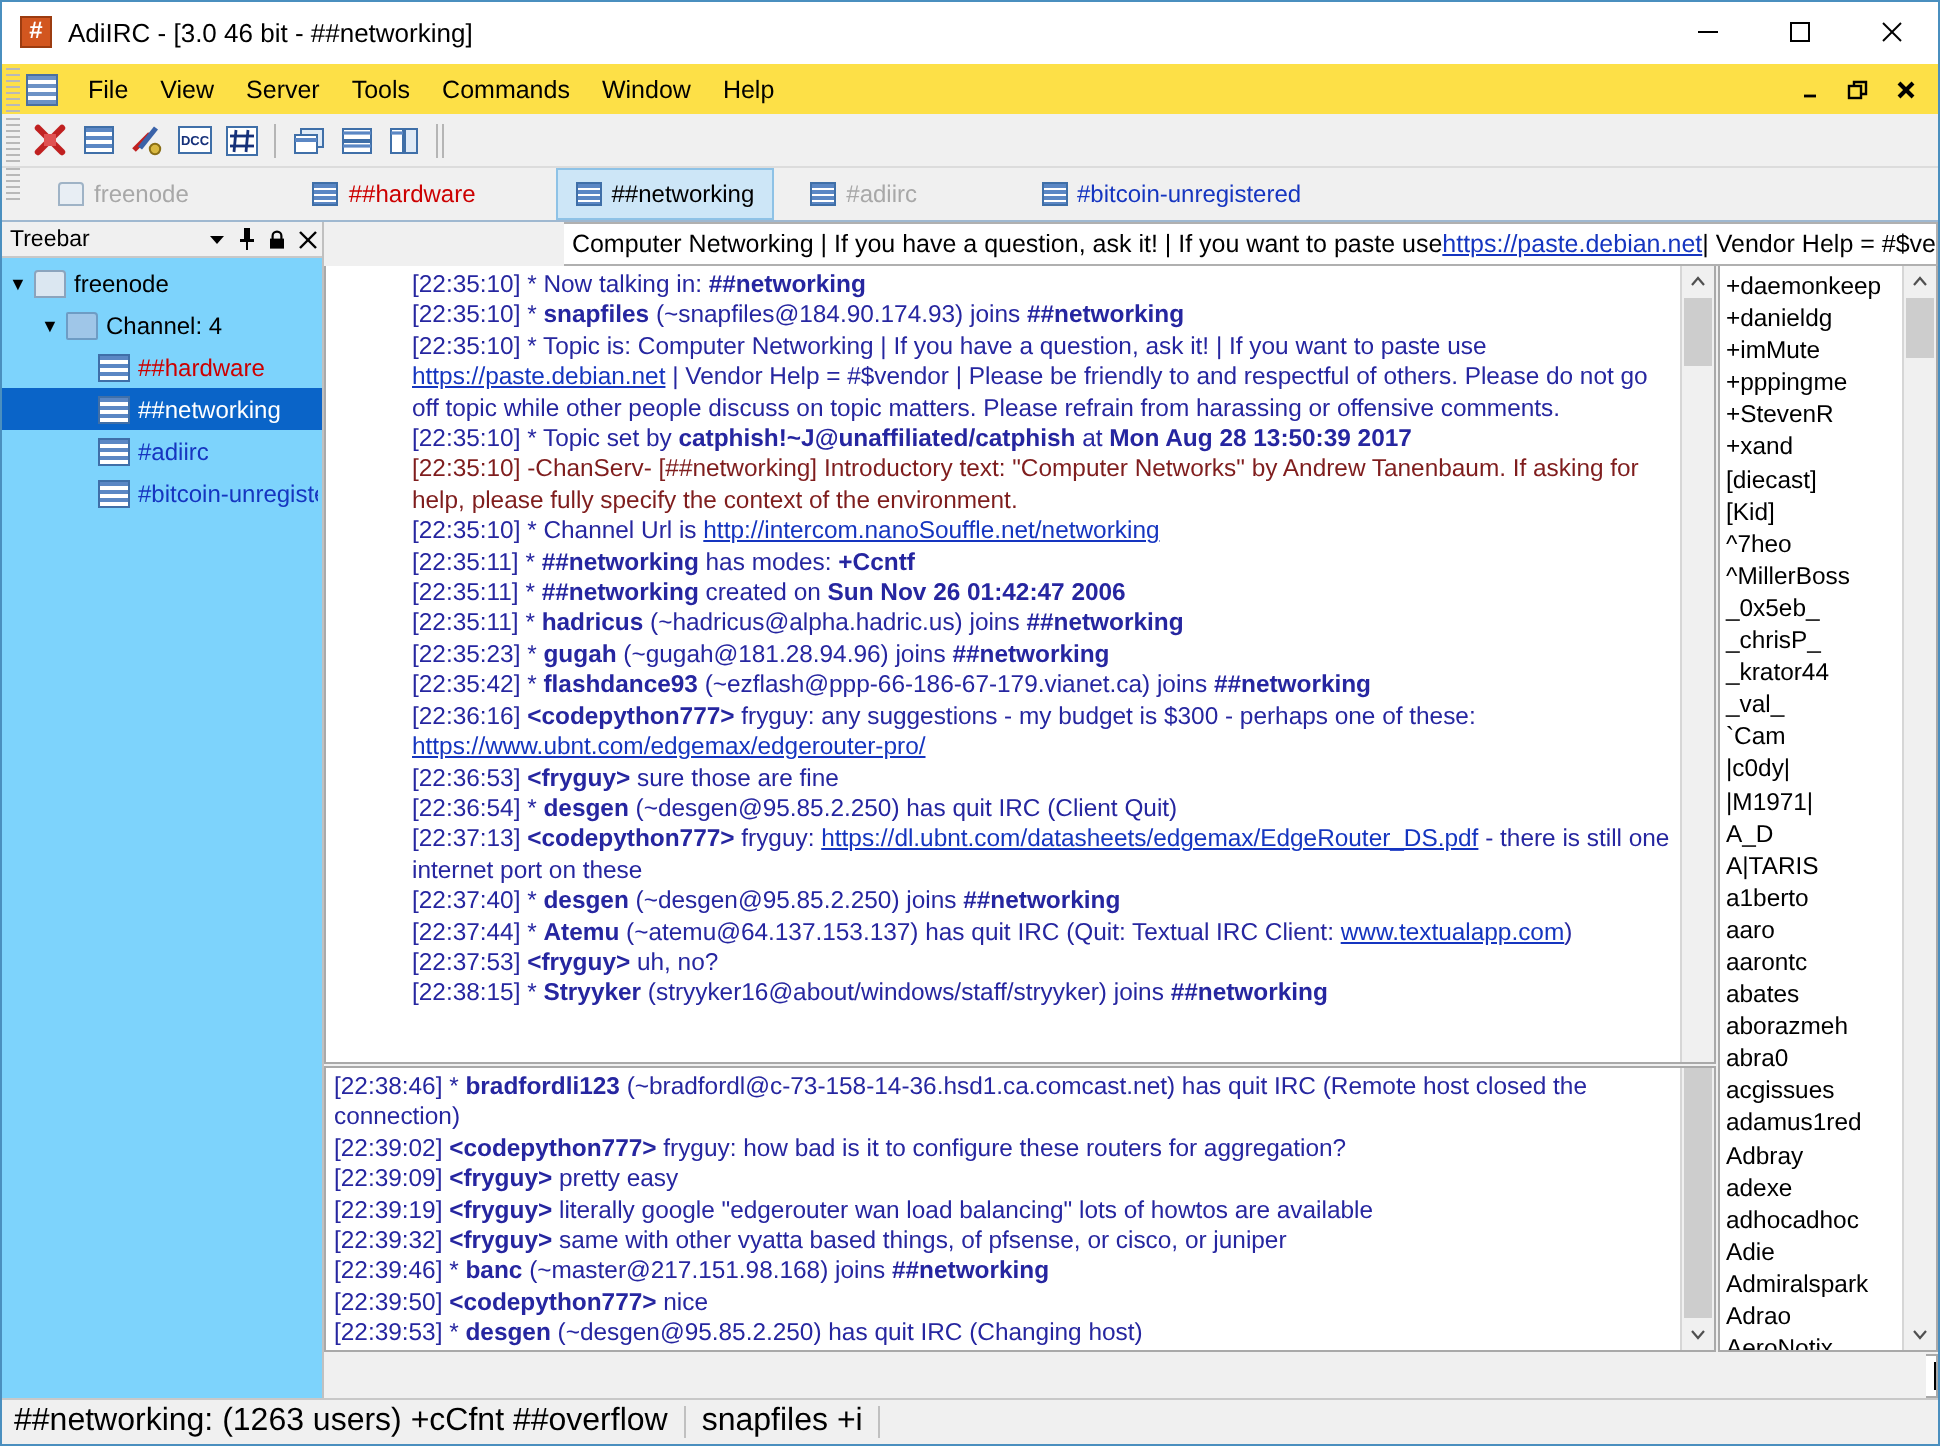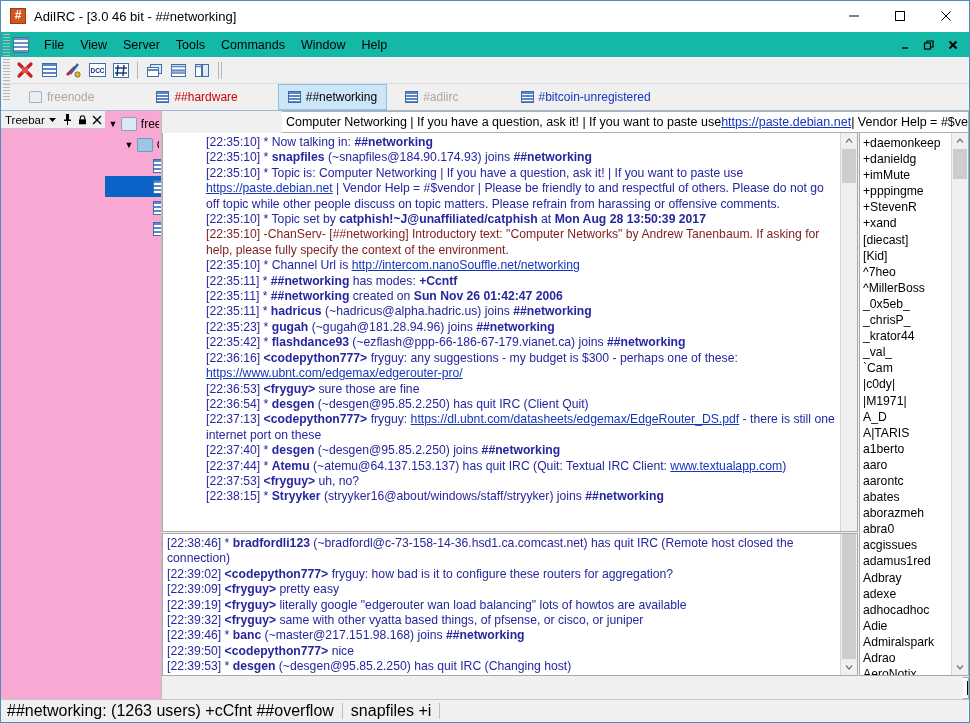--- a/index.html
+++ b/index.html
@@ -63,21 +63,21 @@
     width: 46px; height: 30px;
     display: flex; align-items: center; justify-content: center;
     font-size: 13px; color: #000;
     line-height: 1;
   }
   .winbtn svg { display:block; }
 
   
   .menubar {
     height: 25px;
-    background: #14b8a6;
+    background: #fde047;
     display: flex;
     align-items: center;
     flex: 0 0 auto;
     position: relative;
   }
   .grip {
     width: 7px; height: 22px;
     margin-left: 2px; margin-right: 3px;
     background-image: repeating-linear-gradient(to bottom, #b8b8b8 0 1px, transparent 1px 3px);
     flex: 0 0 auto;
@@ -185,22 +185,23 @@
     flex: 1 1 auto;
     display: flex;
     min-height: 0;
     background: #f0f0f0;
   }
 
   
   .treebar {
     width: 160px;
     flex: 0 0 auto;
-    background: #f9a8d4;
-    display: flex;
+    background: #7dd3fc;
+    display: flex;
+    flex-direction: column;
     border-right: 1px solid #c0c0c0;
   }
   .treebar-head {
     height: 17px;
     display: flex;
     align-items: center;
     background: #f0f0f0;
     border-bottom: 1px solid #c8c8c8;
     flex: 0 0 auto;
     padding-left: 4px;

